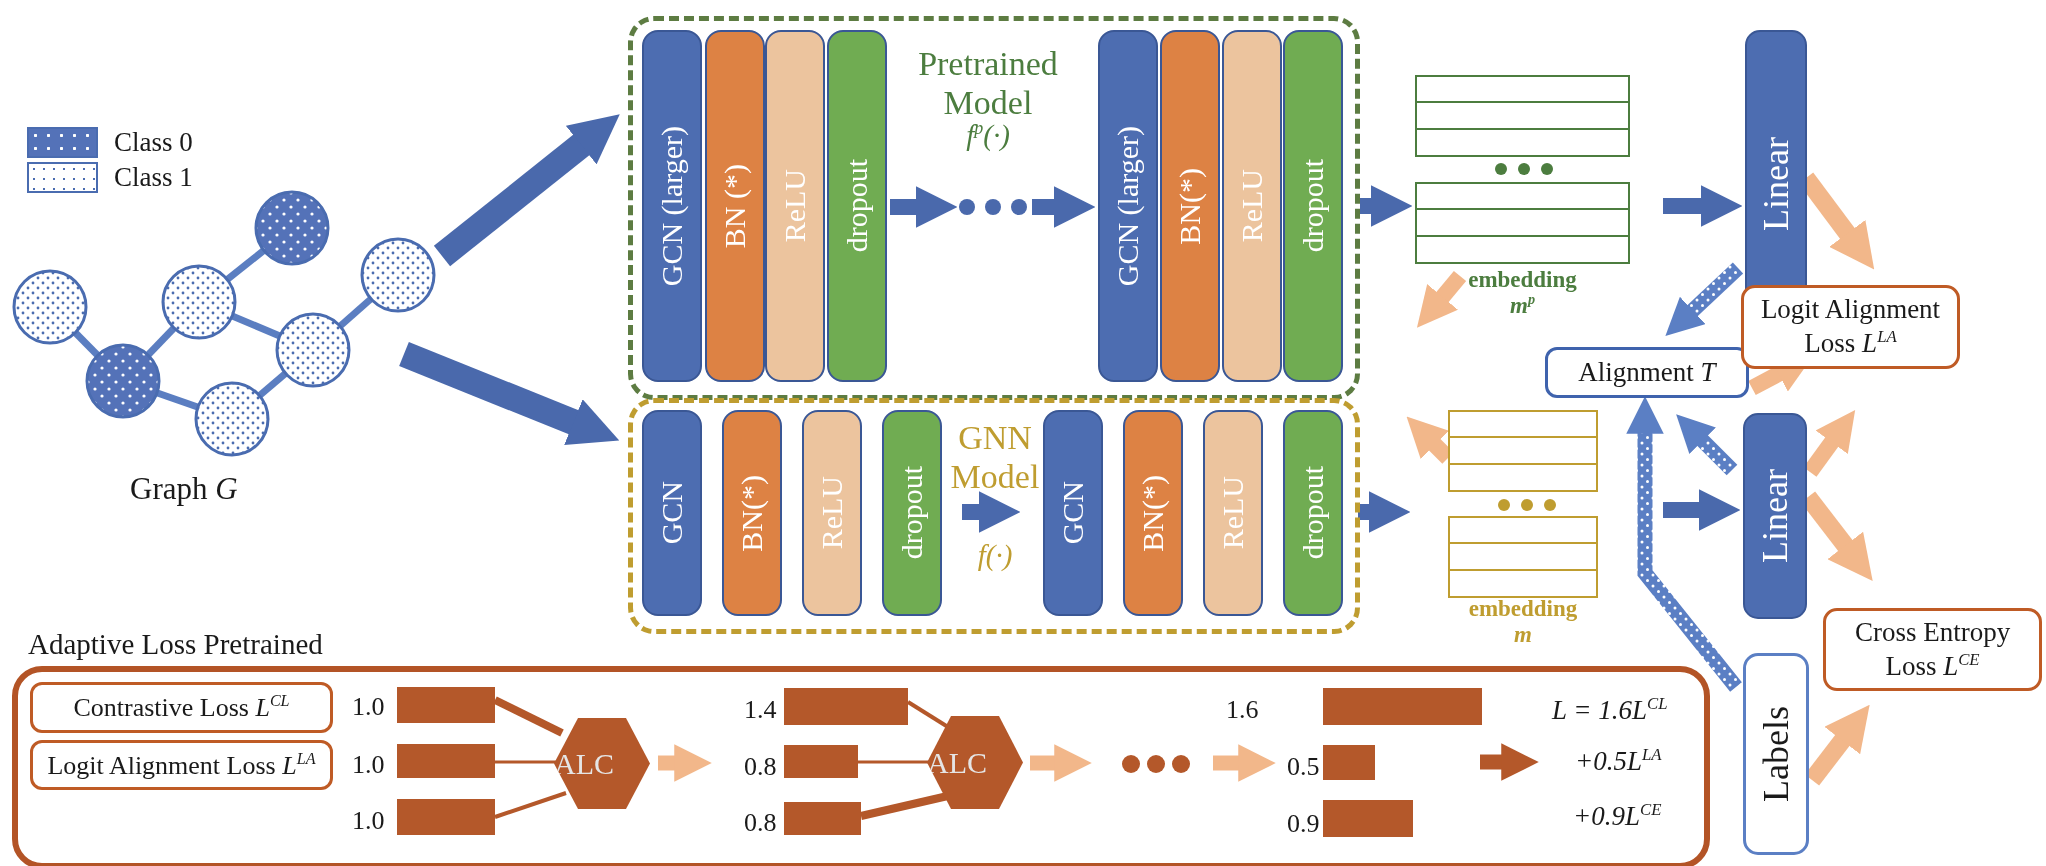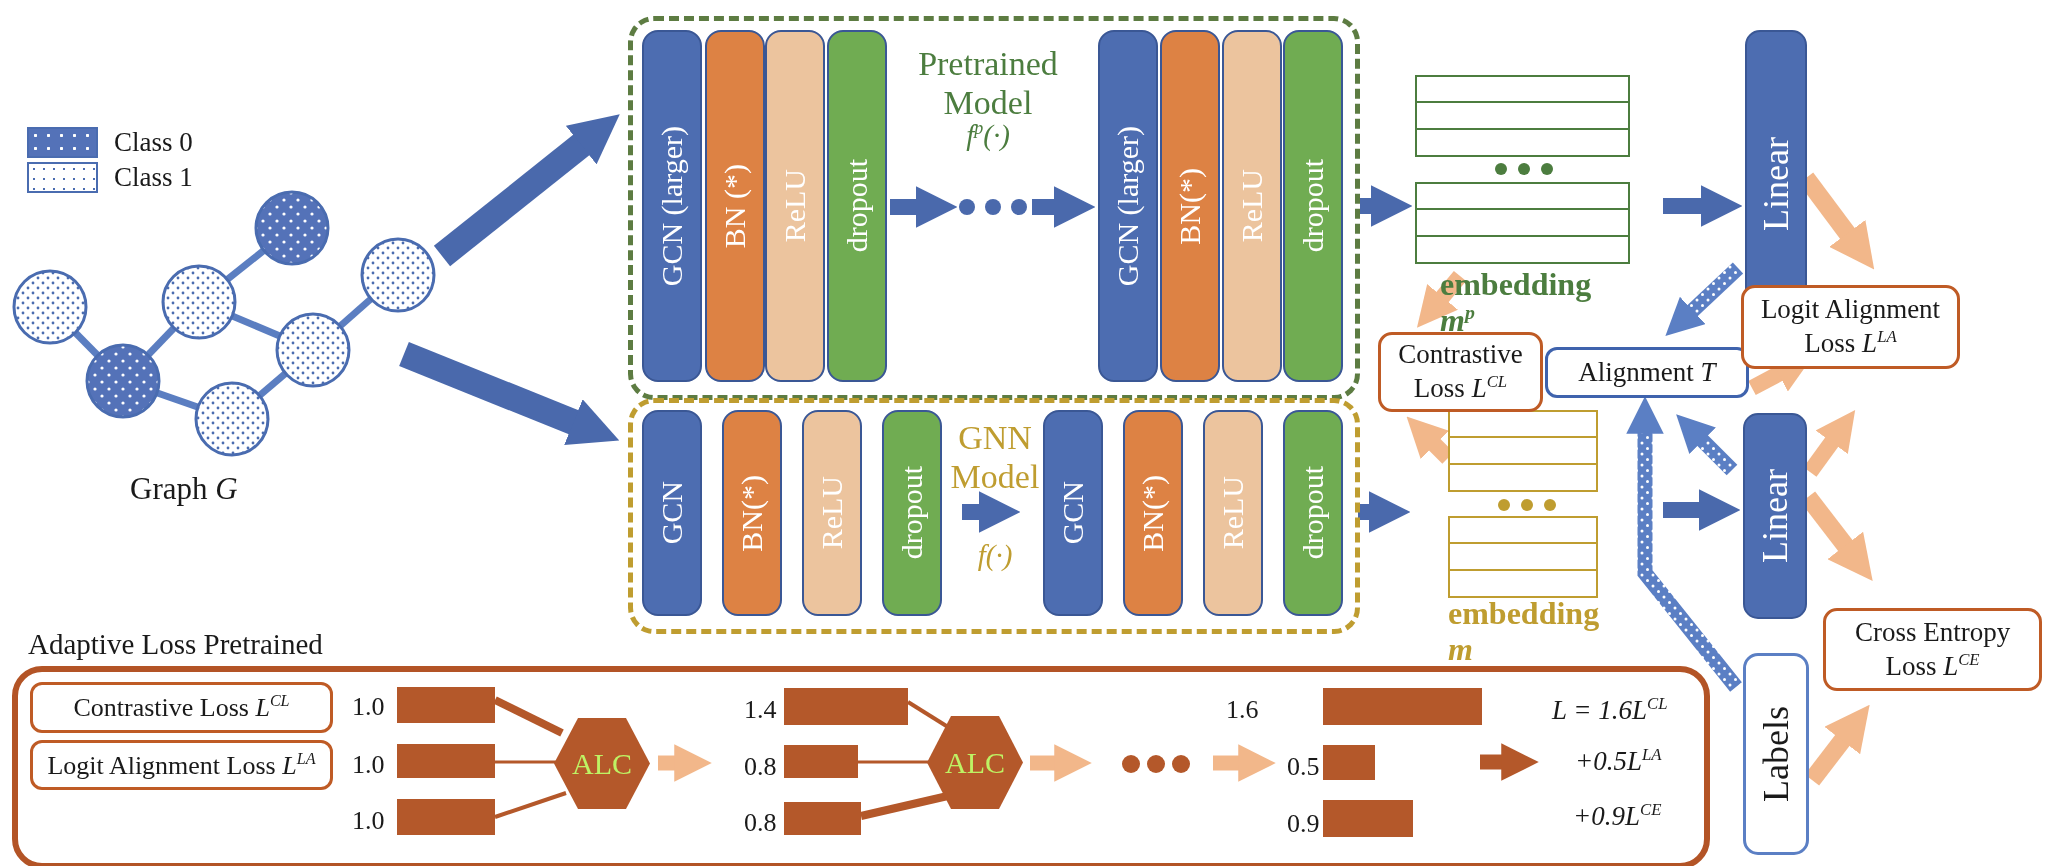--- a/index.html
+++ b/index.html
@@ -15,35 +15,35 @@
   .c-blue{background:#4d6db1;} .c-orange{background:#dd8244;}
   .c-peach{background:#ecc49e;} .c-green{background:#70ac52;}
   .modeltitle{position:absolute;text-align:center;font-size:34px;line-height:1.15;}
   .fnline{position:absolute;text-align:center;font-size:29px;font-style:italic;}
   .stack{position:absolute;}
   .stack .row{box-sizing:border-box;background:#fff;margin-top:-2.5px;}
   .g-row{border:2.5px solid #4c7d3f;height:29px;}
   .y-row{border:2.5px solid #bf9d30;height:29px;}
   .edots{position:absolute;display:flex;gap:11px;align-items:center;}
   .edots i{width:12px;height:12px;border-radius:50%;display:block;}
-  .emb-label{position:absolute;font-weight:bold;font-size:32px;line-height:1.05;}
+  .emb-label{position:absolute;text-align:center;font-weight:bold;font-size:23px;line-height:1.05;}
   .lossbox{position:absolute;border:3px solid #bf5b25;border-radius:14px;background:#fff;
            display:flex;align-items:center;justify-content:center;text-align:center;
            font-size:27px;line-height:1.25;}
   .bluebox{position:absolute;border-radius:15px;display:flex;align-items:center;justify-content:center;}
   .solidblue{background:#4d6db1;border:2px solid #3a5795;}
   .bluebox .vtext{font-size:36px;}
   .math{font-style:italic;}
   sup{font-size:0.62em;font-style:italic;}
   .alc-rowbox{position:absolute;border:3px solid #bf5b25;border-radius:12px;background:#fff;
               display:flex;align-items:center;justify-content:center;font-size:26px;}
   .wnum{position:absolute;font-size:26px;}
   .alcbar{position:absolute;background:#b4582a;}
-  .hex{position:absolute;background:#b4582a;display:flex;align-items:center;justify-content:center;
-       color:#bef264;font-size:30px;
+  .hex{position:absolute;background:#b4582a;display:flex;align-items:center;justify-content:flex-start;
+       color:#e5e5e5;font-size:30px;
        clip-path:polygon(25% 0%,75% 0%,100% 50%,75% 100%,25% 100%,0% 50%);}
   .formula-line{position:absolute;font-size:27px;}
   .swatch{position:absolute;width:71px;height:31px;border:2px solid #4a6cb0;box-sizing:border-box;}
   .sw0{background-color:#5472b8;background-image:radial-gradient(#fff 1.4px,transparent 1.5px);background-size:13px 13px;}
   .sw1{background-color:#fff;background-image:radial-gradient(#4a6cb0 1.3px,transparent 1.4px);background-size:10px 10px;}
   .legend-label{position:absolute;font-size:27px;}
   .title-ALC{position:absolute;font-size:29px;}
 </style>
 </head>
 <body>
@@ -259,24 +259,20 @@
   <div class="stack" style="left:1448px;top:518px;width:150px;">
     <div class="row y-row"></div>
       <div class="row y-row"></div>
       <div class="row y-row"></div>
   </div>
   <div class="emb-label" style="left:1448px;top:597px;width:150px;color:#bf9d30;">
     <span>embedding</span><br>
     <span class="math">m</span><sup></sup>
   </div>
 
-  <div class="lossbox" style="left:1378px;top:332px;width:159px;height:74px;">
-    <span><span>Contrastive</span><br>
-      <span>Loss</span> <span class="math">L</span><sup>CL</sup></span>
-  </div>
   <div class="lossbox" style="left:1545px;top:347px;width:198px;height:45px;border-color:#3f63ad;border-radius:12px;">
     <span><span>Alignment</span> <span class="math">T</span></span>
   </div>
   <div class="bluebox solidblue" style="left:1745px;top:30px;width:58px;height:303px;">
     <span class="vtext" style="color:#fff;">Linear</span>
   </div>
   <div class="lossbox" style="left:1741px;top:285px;width:213px;height:78px;">
     <span><span>Logit Alignment</span><br>
       <span>Loss</span> <span class="math">L</span><sup>LA</sup></span>
   </div>

